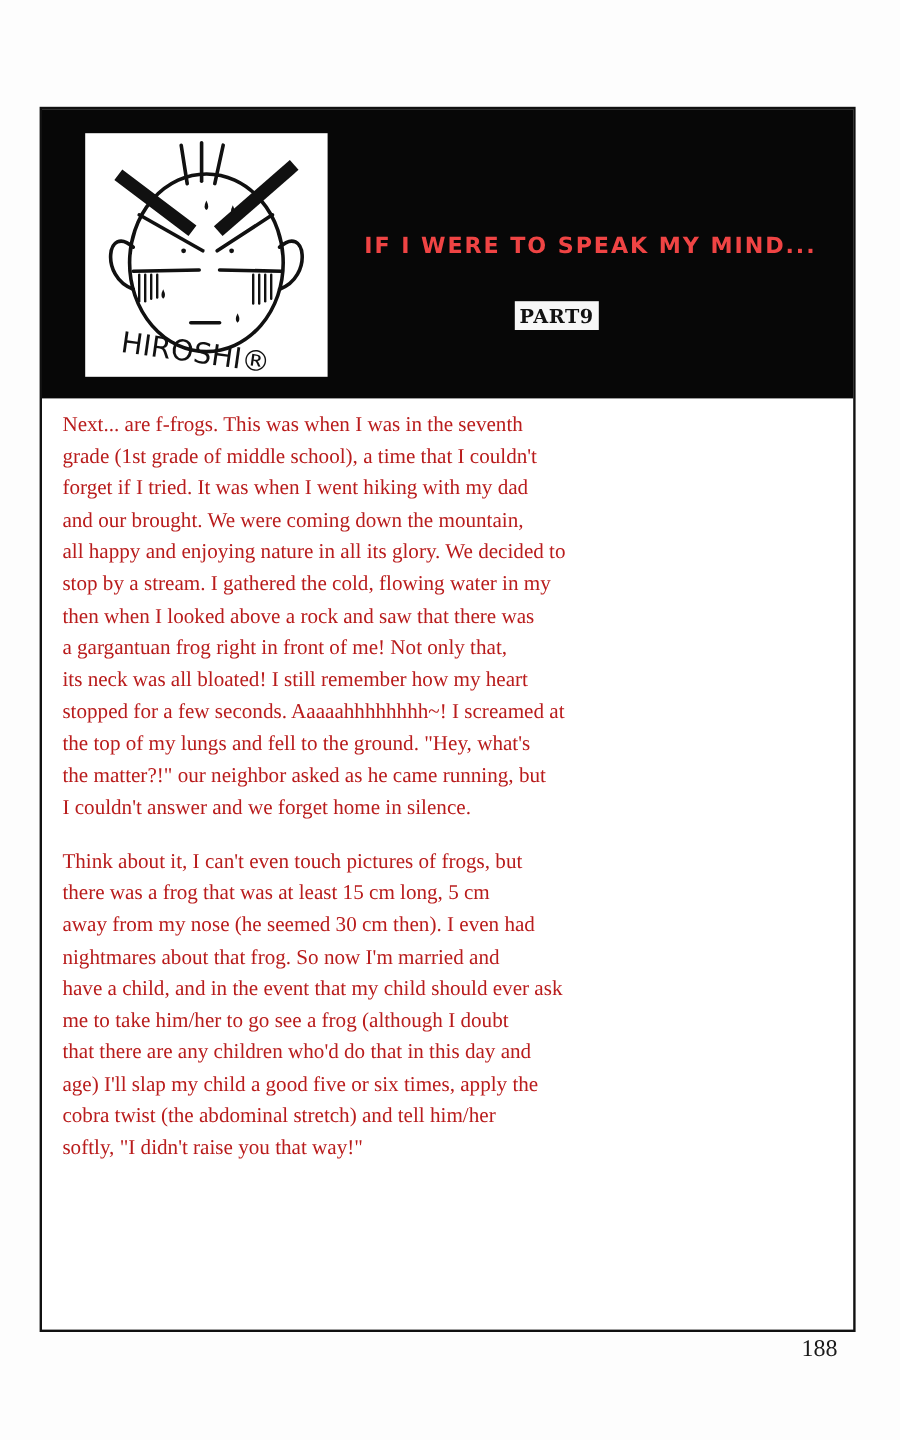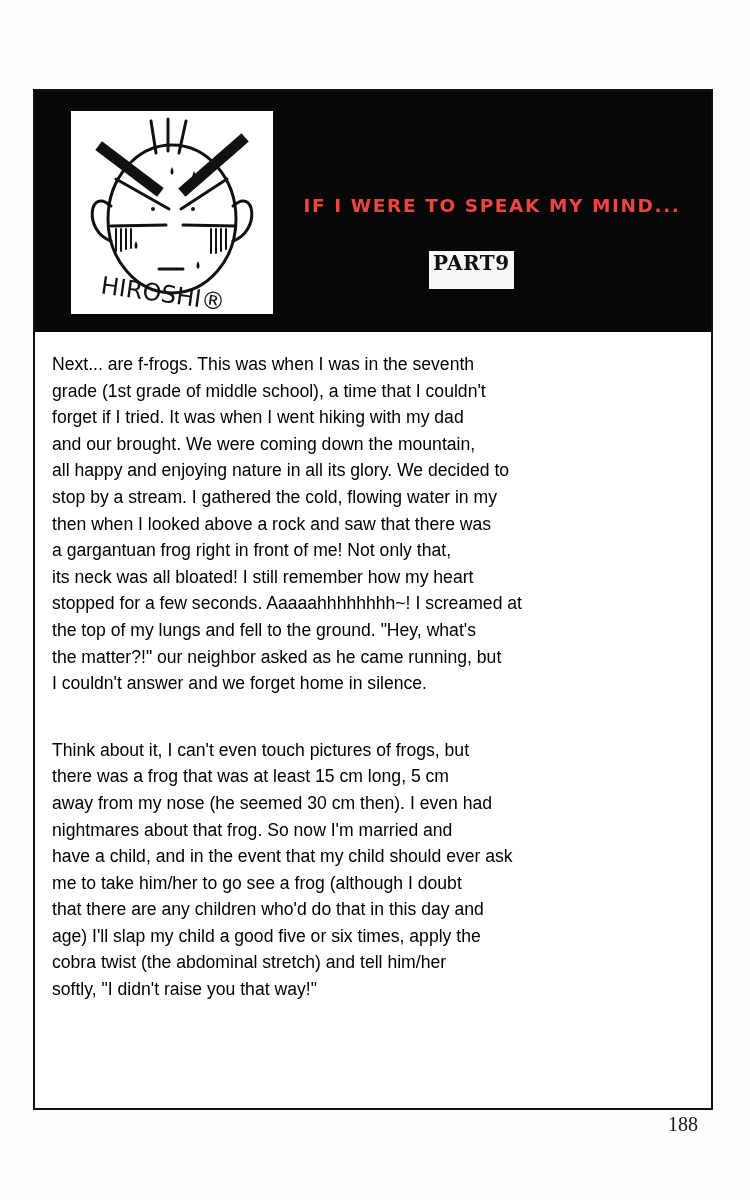--- a/index.html
+++ b/index.html
@@ -17,31 +17,31 @@
   .portrait {
     position: absolute; left: 36px; top: 20px; width: 202px; height: 203px; background: #fff;
   }
   .portrait svg { width: 100%; height: 100%; display: block; }
   .title {
     position: absolute; left: 252px; top: 104px; width: 410px; text-align: center;
     color: #ef4444; font-family: "DejaVu Sans", sans-serif; font-weight: bold;
     font-size: 18.5px; letter-spacing: 1.6px; white-space: nowrap;
   }
   .part-badge {
-    position: absolute; left: 394px; top: 160px; height: 38px; padding: 0 4px;
+    position: absolute; left: 394px; top: 160px; height: 24px; padding: 0 4px;
     background: #f7f7f7; color: #111; font-family: "DejaVu Serif", serif; font-weight: bold;
-    font-size: 20px; line-height: 25px; letter-spacing: 0.5px;
+    font-size: 16px; line-height: 25px; letter-spacing: 0.5px;
   }
   .body-text {
-    position: absolute; left: 17px; top: 260px; width: 655px;
-    font-family: Liberation Sans, sans-serif; font-size: 17.6px; line-height: 26.6px; color: #000000;
+    position: absolute; left: 17px; top: 249px; width: 655px;
+    font-family: Liberation Serif, serif; font-size: 17.6px; line-height: 26.6px; color: #b91c1c;
   }
   .para { margin: 0; }
   .line { display: block; white-space: nowrap; }
-  .para + .para { margin-top: 40px; }
+  .para + .para { margin-top: 18px; }
   .page-number {
     position: absolute; left: 668px; top: 1113px; font-family: Liberation Serif, serif;
     font-size: 20px; color: #1a1a1a;
   }
 </style>
 </head>
 <body>
 
 <div class="frame">
   <div class="header">

